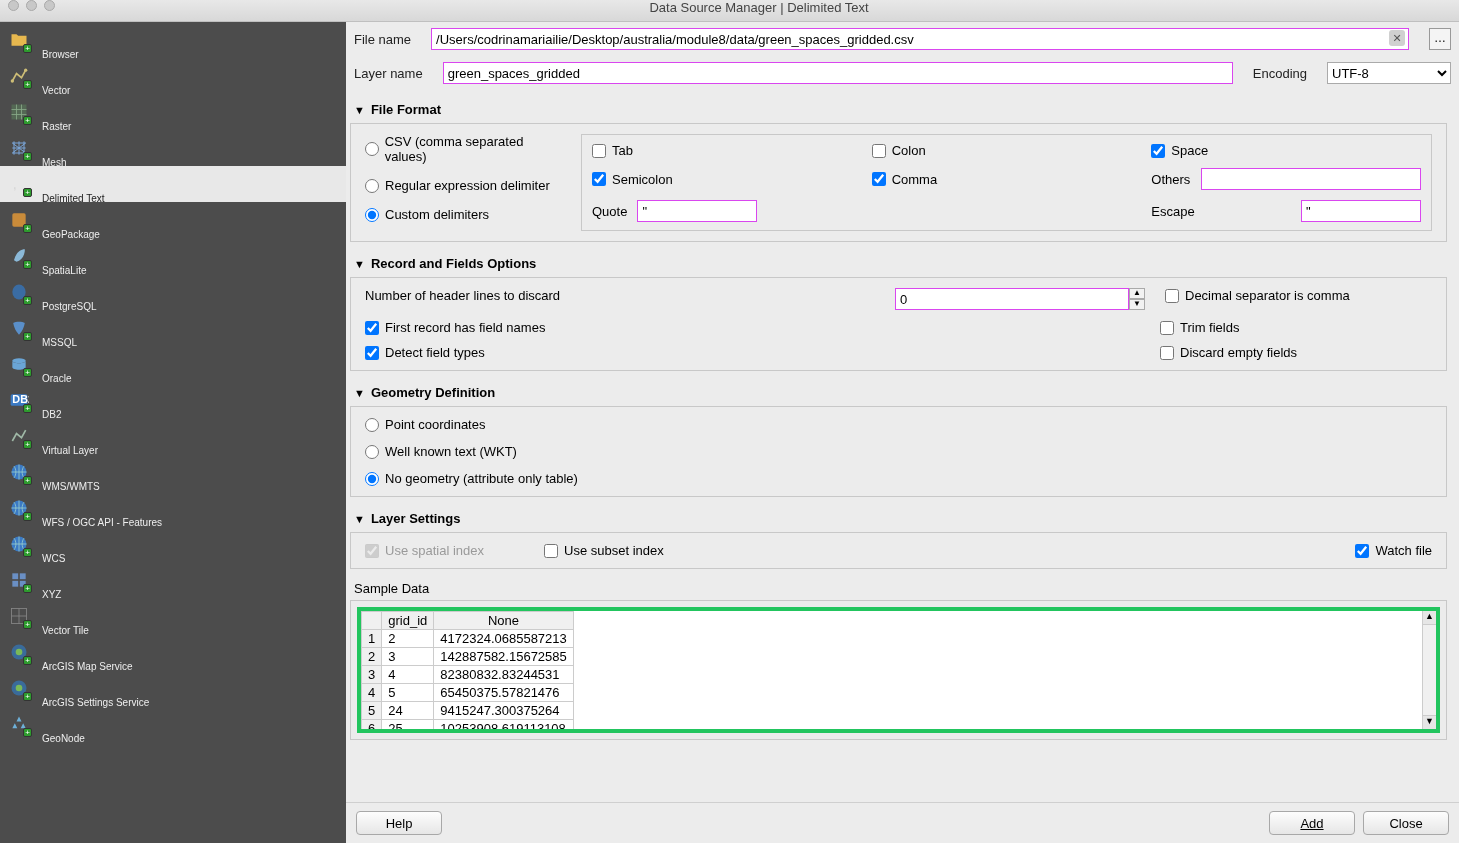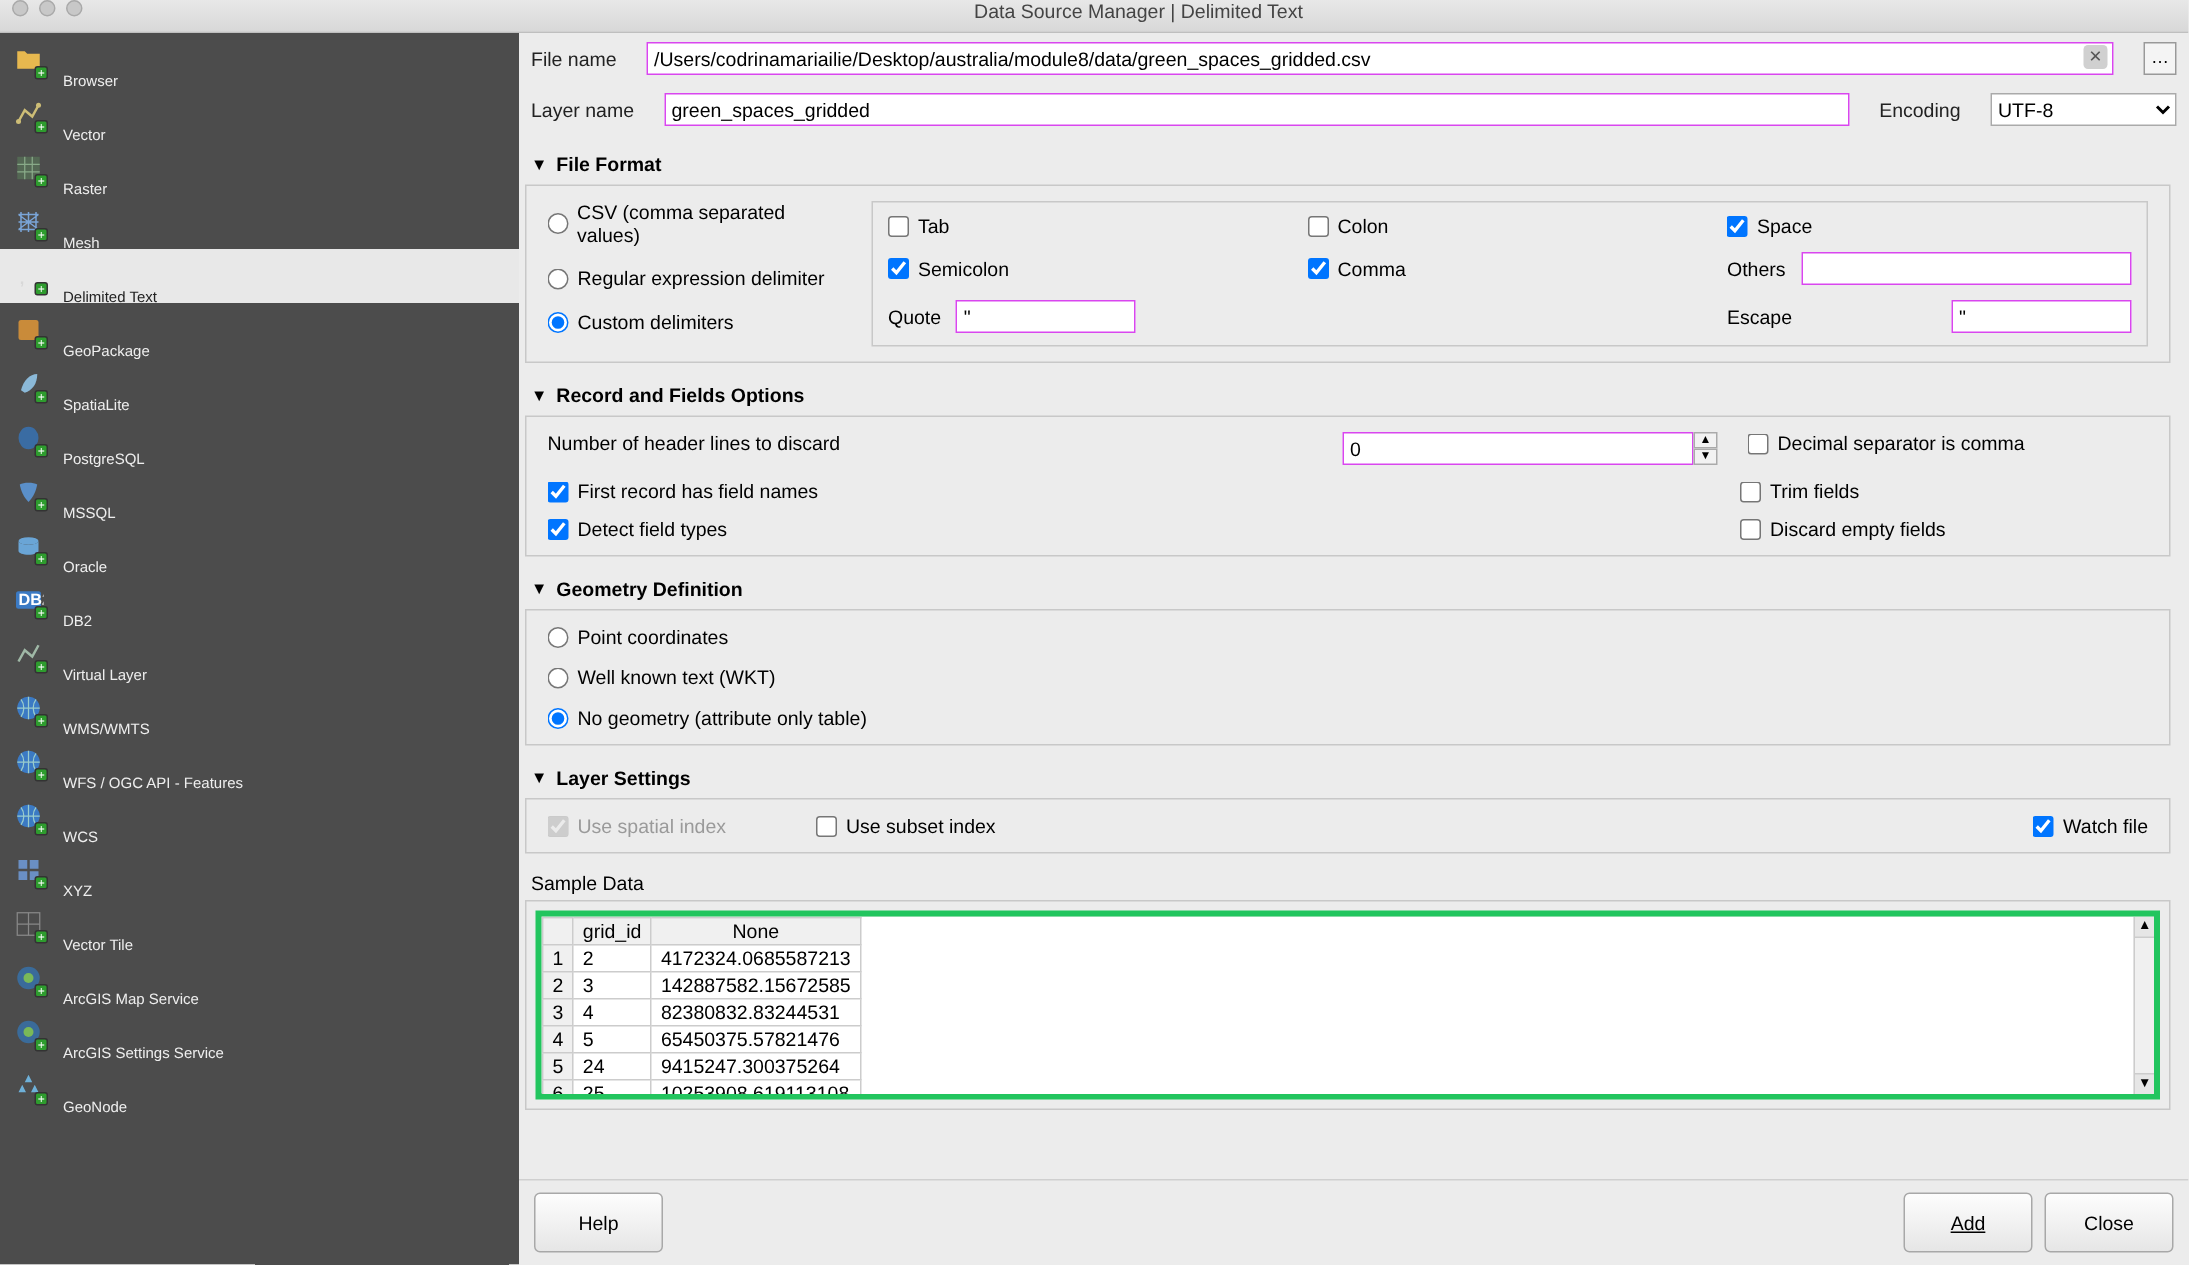--- a/index.html
+++ b/index.html
@@ -75,21 +75,21 @@
 table.sample th, table.sample td { border:1px solid #ccc; padding:1px 6px; text-align:left; background:#fff; }
 table.sample th { background:#f0f0f0; font-weight:normal; text-align:center; }
 table.sample td.rownum, table.sample th.rownum { background:#f0f0f0; text-align:center; width:20px; }
 .sb-v { position:absolute; right:0; top:0; bottom:0; width:14px; background:#f0f0f0; border-left:1px solid #ccc; }
 .sb-v .up,.sb-v .dn { height:14px; text-align:center; font-size:9px; background:#e6e6e6; border-bottom:1px solid #ccc; cursor:pointer; }
 .sb-v .dn { position:absolute; bottom:0; width:100%; border-top:1px solid #ccc; border-bottom:none; }
 
 
 .footer { display:flex; align-items:center; padding:8px 10px; gap:8px; border-top:1px solid #cfcfcf; }
 .footer .spacer { flex:1; }
-button.btn { min-width:86px; height:40px; border:1px solid #a8a8a8; background:linear-gradient(#fdfdfd,#e6e6e6); border-radius:4px; cursor:pointer; font-size:13px; }
+button.btn { min-width:86px; height:24px; border:1px solid #a8a8a8; background:linear-gradient(#fdfdfd,#e6e6e6); border-radius:4px; cursor:pointer; font-size:13px; }
 button.btn u { text-decoration:underline; }
 </style>
 </head>
 <body>
 
 <div class="titlebar">
   <div class="traffic">
     <div class="dot"></div>
     <div class="dot"></div>
     <div class="dot"></div>

